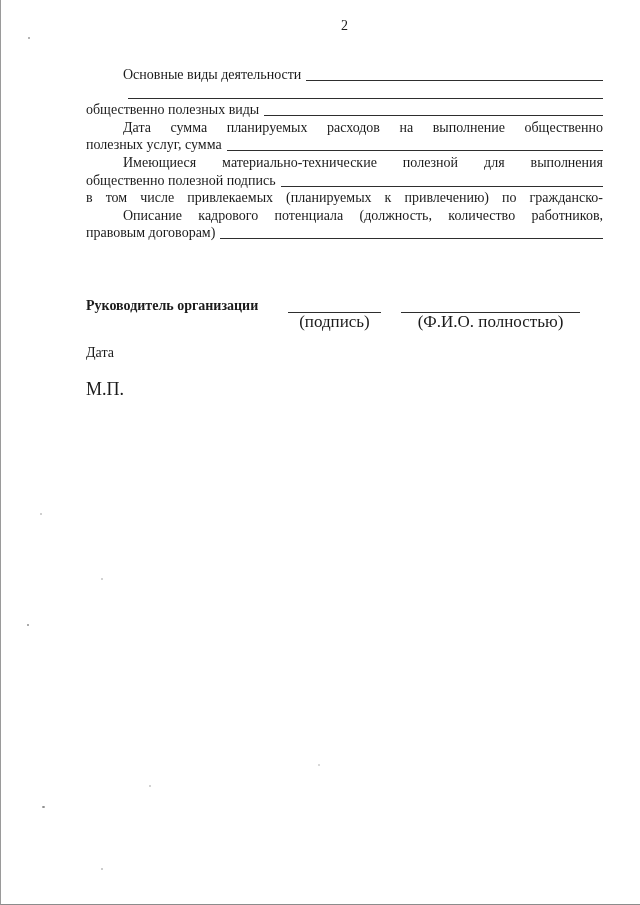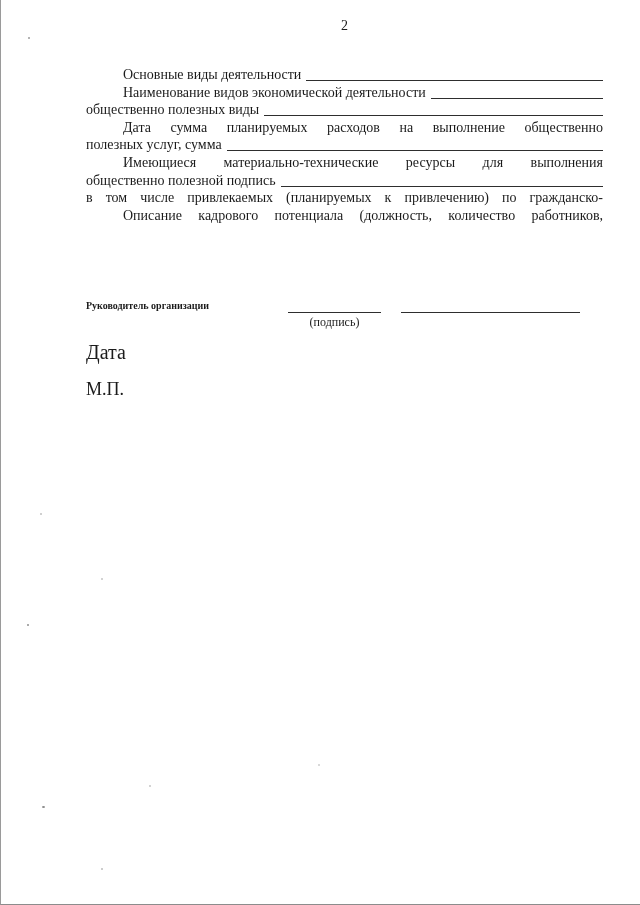--- a/index.html
+++ b/index.html
@@ -54,46 +54,46 @@
     flex: 1 1 auto;
     border-bottom: 1.4px solid #2e2e2e;
     margin-left: 5px;
     margin-bottom: 2.6px;
   }
   .sig-label {
     position: absolute;
     left: 85px;
     top: 297px;
     font-weight: bold;
-    font-size: 10px;
+    font-size: 14px;
     line-height: 17.6px;
     white-space: nowrap;
   }
   .sig-line {
     position: absolute;
     height: 14px;
     border-bottom: 1.4px solid #2e2e2e;
   }
   .sig-line-1 { left: 287px; top: 298px; width: 93px; }
   .sig-line-2 { left: 400px; top: 298px; width: 179px; }
   .sig-caption {
     position: absolute;
     top: 315px;
-    font-size: 12px;
+    font-size: 17px;
     line-height: 14px;
     text-align: center;
     white-space: nowrap;
   }
   .sig-caption-1 { left: 277px; width: 113px; }
   .sig-caption-2 { left: 400px; width: 179px; }
   .date-label {
     position: absolute;
     left: 85px;
     top: 344px;
-    font-size: 20px;
+    font-size: 14px;
     line-height: 17.6px;
   }
   .mp-label {
     position: absolute;
     left: 85px;
     top: 381px;
     font-size: 18px;
     line-height: 17.6px;
   }
   .speck {
@@ -118,49 +118,53 @@
 <div class="page">
 
   <div class="page-number">2</div>
 
   <div class="body-lines">
       <div class="line indent blank">
         <span class="txt">Основные виды деятельности</span>
         <span class="fill"></span>
       </div>
       <div class="line indent blank">
-        <span class="txt">Наименование видов экономической деятельности</span>
         <span class="fill"></span>
       </div>
       <div class="line blank">
         <span class="txt">общественно полезных виды</span>
         <span class="fill"></span>
       </div>
       <div class="line indent just"><span class="txt">Дата сумма планируемых расходов на выполнение общественно</span></div>
       <div class="line blank">
         <span class="txt">полезных услуг, сумма</span>
         <span class="fill"></span>
       </div>
-      <div class="line indent just"><span class="txt">Имеющиеся материально-технические ресурсы для выполнения</span></div>
+      <div class="line indent just"><span class="txt">Имеющиеся материально-технические полезной для выполнения</span></div>
       <div class="line blank">
         <span class="txt">общественно полезной подпись</span>
         <span class="fill"></span>
       </div>
       <div class="line just"><span class="txt">в том числе привлекаемых (планируемых к привлечению) по гражданско-</span></div>
       <div class="line indent just"><span class="txt">Описание кадрового потенциала (должность, количество работников,</span></div>
+      <div class="line blank">
+        <span class="txt">правовым договорам)</span>
+        <span class="fill"></span>
+      </div>
     </div>
 
   <div class="sig-label">Руководитель организации</div>
 
   <div class="sig-line sig-line-1"></div>
 
   <div class="sig-line sig-line-2"></div>
 
   <div class="sig-caption sig-caption-1">(подпись)</div>
 
+  <div class="sig-caption sig-caption-2">(Ф.И.О. полностью)</div>
 
   <div class="date-label">Дата</div>
 
   <div class="mp-label">М.П.</div>
 
   <div class="speck s1"></div>
   <div class="speck s2"></div>
   <div class="speck s3"></div>
   <div class="speck s4"></div>
   <div class="speck s5"></div>

